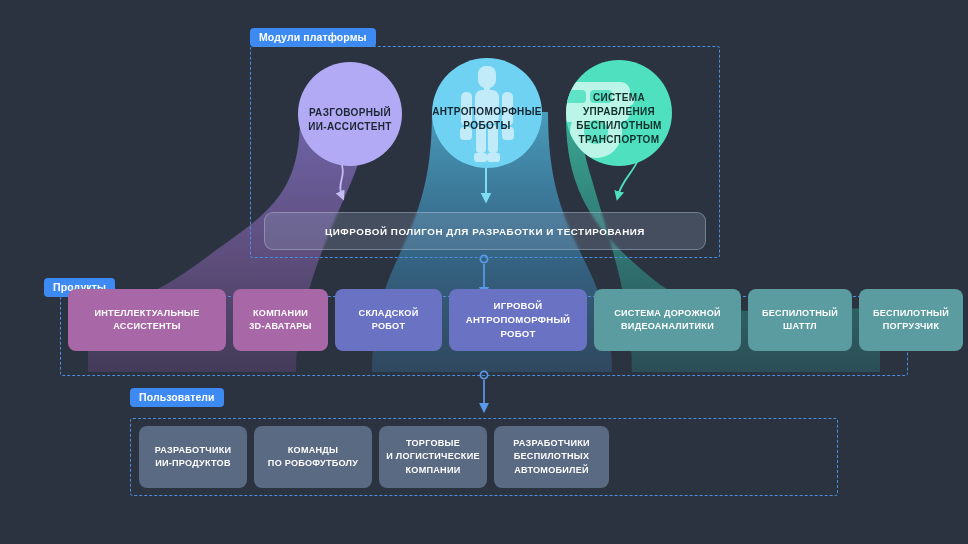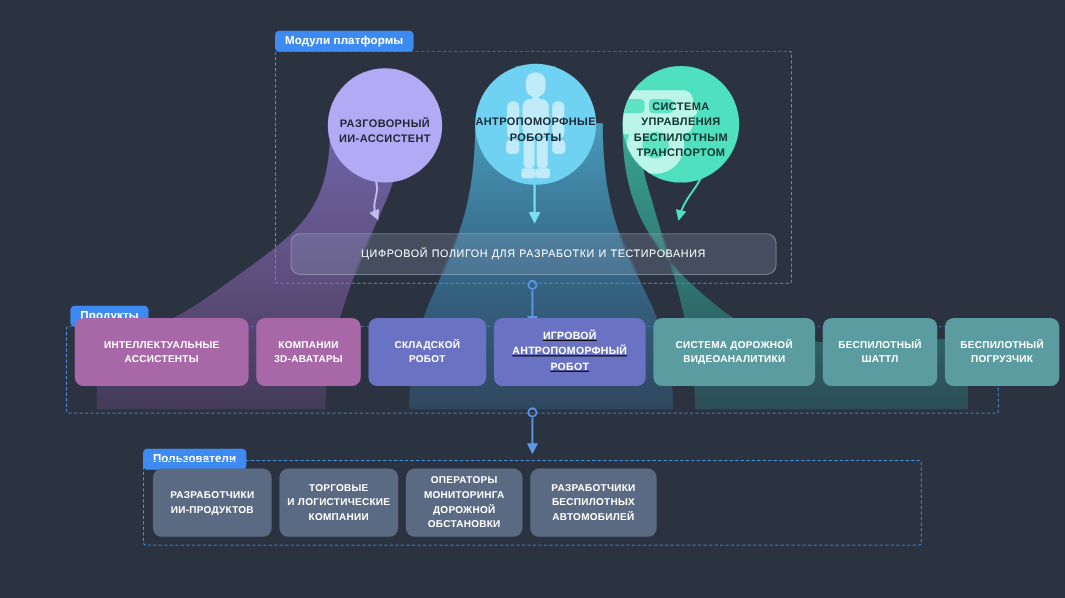--- a/index.html
+++ b/index.html
@@ -76,21 +76,21 @@
     align-items: center;
     justify-content: center;
     border-radius: 9px;
     border: 1px solid rgba(190,205,225,.40);
     background: rgba(150,170,195,.23);
     backdrop-filter: blur(1px);
   }
   #polygon-bar span {
     color: #ffffff;
     font-size: 9.8px;
-    font-weight: 400;
+    font-weight: 700;
     letter-spacing: .55px;
   }
 
   
   .card-row {
     position: absolute;
     display: flex;
     align-items: stretch;
     gap: 7px;
   }
@@ -257,74 +257,72 @@
     <div class="ctext" style="color:#10302c;">СИСТЕМА
 УПРАВЛЕНИЯ
 БЕСПИЛОТНЫМ
 ТРАНСПОРТОМ</div>
   </div>
 
   <div id="polygon-bar" style="left:264px; top:212px; width:442px; height:38px;">
     <span>ЦИФРОВОЙ ПОЛИГОН ДЛЯ РАЗРАБОТКИ И ТЕСТИРОВАНИЯ</span>
   </div>
 
-  <div class="group-tag" style="left:64px; top:278px;">Продукты</div>
+  <div class="group-tag" style="left:44px; top:278px;">Продукты</div>
   <div class="group-box" style="left:60px; top:296px; width:848px; height:80px;"></div>
 
   <div class="card-row" id="products-row" style="left:68px; top:289px; height:62px;">
       <div class="card" style="width: 158px; background: rgb(168, 104, 168);">
         <span>ИНТЕЛЛЕКТУАЛЬНЫЕ
 АССИСТЕНТЫ</span>
       </div>
       <div class="card" style="width: 95px; background: rgb(168, 104, 168);">
         <span>КОМПАНИИ
 3D-АВАТАРЫ</span>
       </div>
       <div class="card" style="width: 107px; background: rgb(106, 114, 196);">
         <span>СКЛАДСКОЙ
 РОБОТ</span>
       </div>
-      <div class="card big" style="width: 138px; background: rgb(106, 114, 196); text-decoration: underline;">
+      <div class="card big" style="width: 138px; background: rgb(106, 114, 196);">
         <span>ИГРОВОЙ
 АНТРОПОМОРФНЫЙ
 РОБОТ</span>
       </div>
       <div class="card" style="width: 147px; background: rgb(90, 156, 160);">
         <span>СИСТЕМА ДОРОЖНОЙ
 ВИДЕОАНАЛИТИКИ</span>
       </div>
       <div class="card" style="width: 104px; background: rgb(90, 156, 160);">
         <span>БЕСПИЛОТНЫЙ
 ШАТТЛ</span>
       </div>
       <div class="card" style="width: 104px; background: rgb(90, 156, 160);">
         <span>БЕСПИЛОТНЫЙ
 ПОГРУЗЧИК</span>
       </div>
     </div>
 
-  <div class="group-tag" style="left:130px; top:408px;">Пользователи</div>
+  <div class="group-tag" style="left:130px; top:388px;">Пользователи</div>
   <div class="group-box" style="left:130px; top:418px; width:708px; height:78px;"></div>
 
   <div class="card-row" id="users-row" style="left:139px; top:426px; height:62px;">
       <div class="card" style="width: 108px; background: rgb(90, 106, 130);">
         <span>РАЗРАБОТЧИКИ
 ИИ-ПРОДУКТОВ</span>
       </div>
+      <div class="card" style="width: 118px; background: rgb(90, 106, 130);">
+        <span>КОМАНДЫ
+ПО РОБОФУТБОЛУ</span>
+      </div>
       <div class="card" style="width: 108px; background: rgb(90, 106, 130);">
         <span>ТОРГОВЫЕ
 И ЛОГИСТИЧЕСКИЕ
 КОМПАНИИ</span>
       </div>
-      <div class="card" style="width: 106px; background: rgb(90, 106, 130);">
-        <span>ОПЕРАТОРЫ
-МОНИТОРИНГА
-ДОРОЖНОЙ
-ОБСТАНОВКИ</span>
-      </div>
       <div class="card" style="width: 115px; background: rgb(90, 106, 130);">
         <span>РАЗРАБОТЧИКИ
 БЕСПИЛОТНЫХ
 АВТОМОБИЛЕЙ</span>
       </div>
     </div>
 
 </div>
 
 </body></html>

